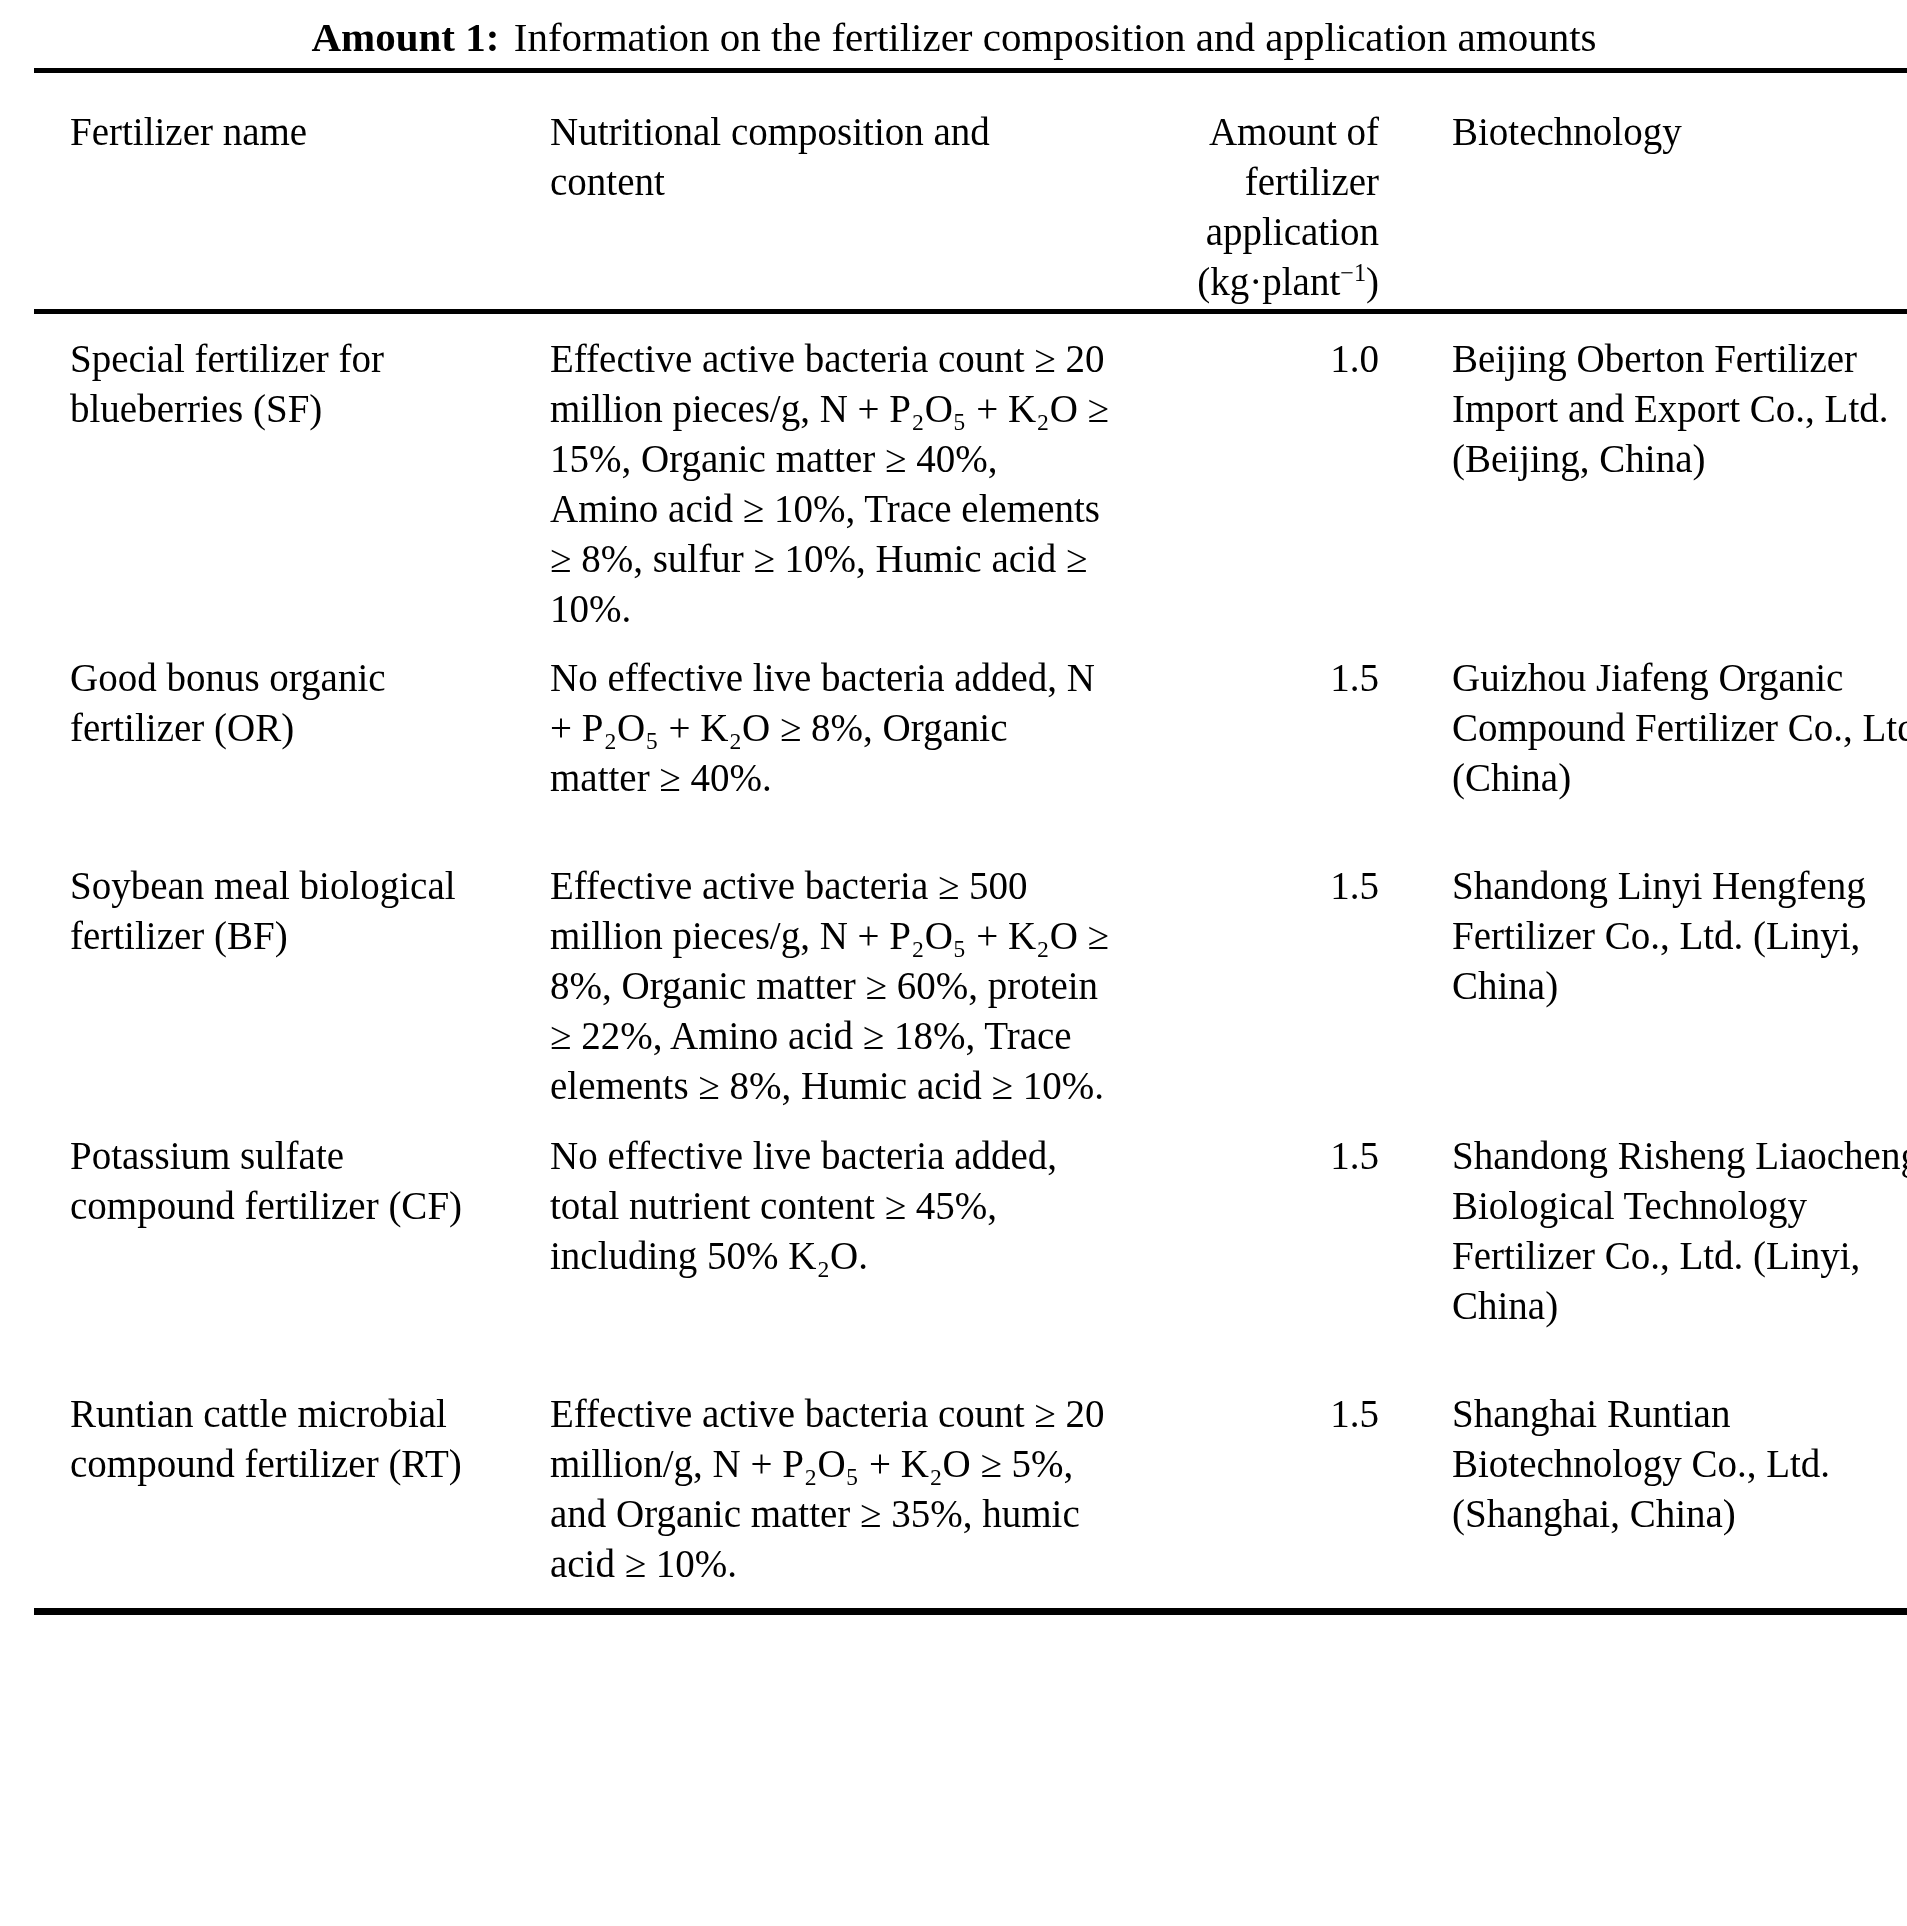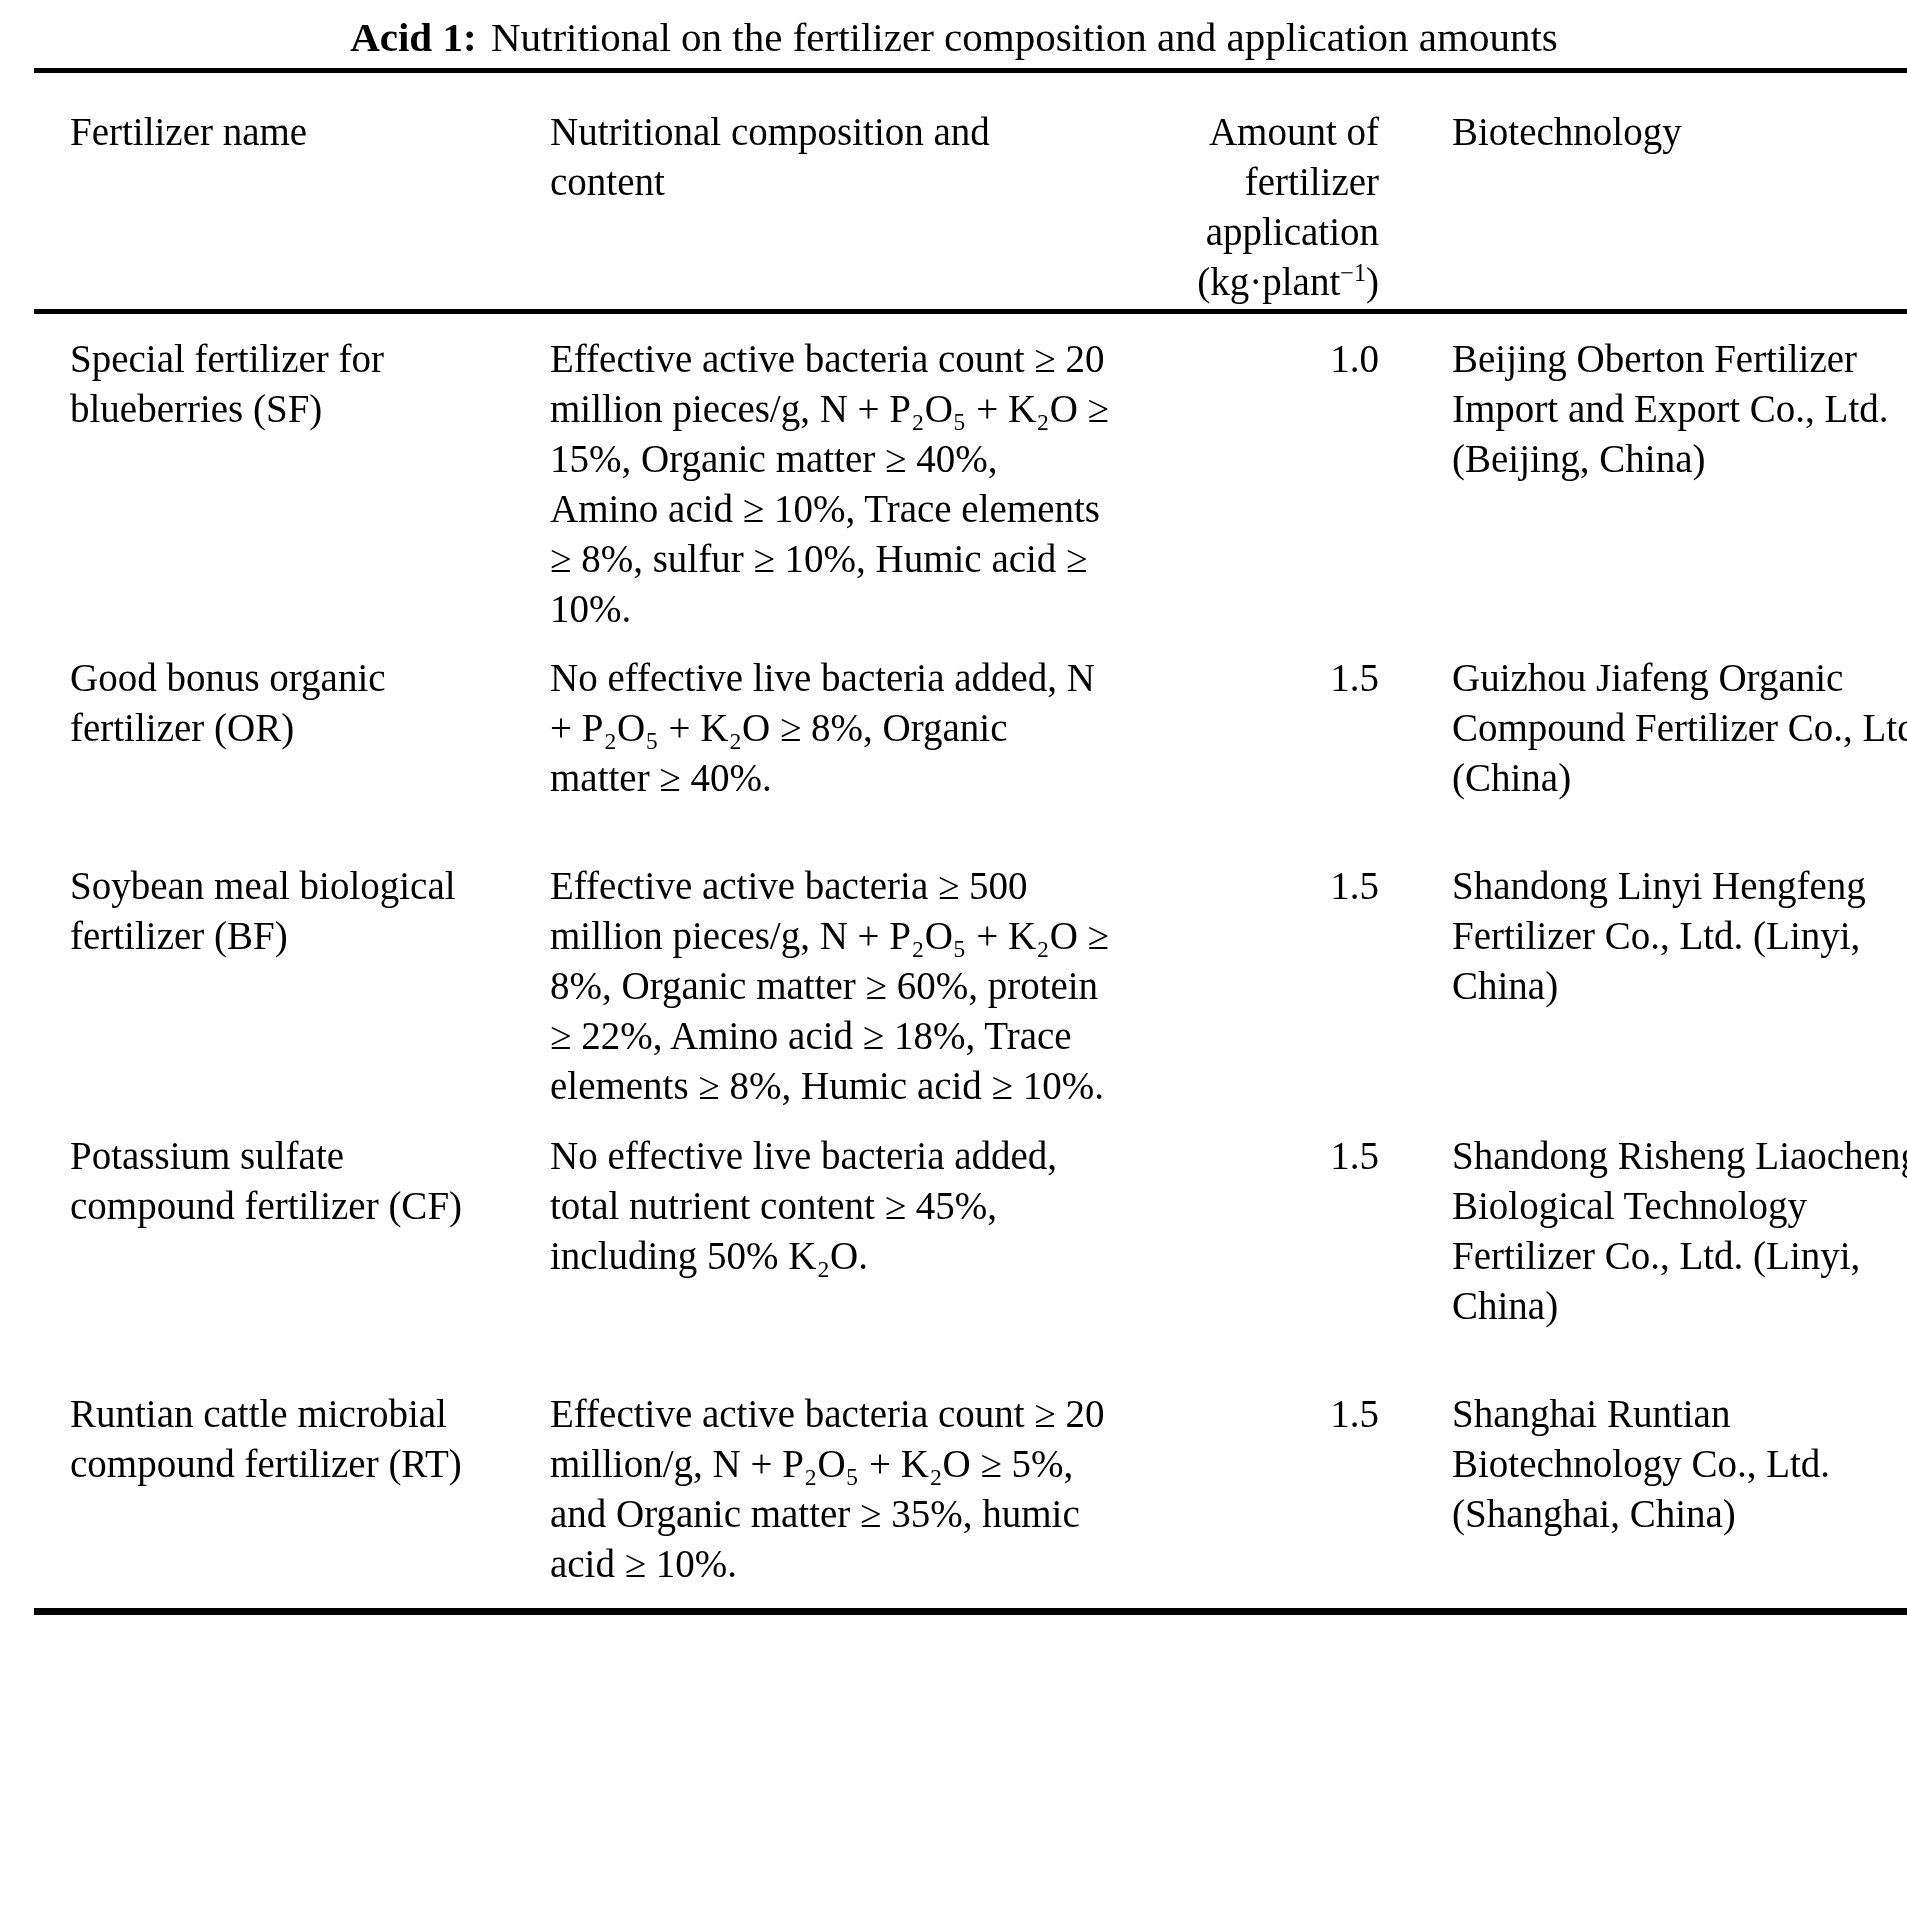--- a/index.html
+++ b/index.html
@@ -62,21 +62,21 @@
     font-size: 62%;
     line-height: 0;
     vertical-align: baseline;
     position: relative;
     top: -0.55em;
   }
 </style>
 </head>
 <body>
 
-<div class="title"><span class="title-label">Acid 1:</span><span>Nutritional on the fertilizer composition and application amounts</span></div>
+<div class="title"><span class="title-label">Amount 1:</span><span>Information on the fertilizer composition and application amounts</span></div>
 
 <table class="paper-table">
   <colgroup>
     <col class="c1">
       <col class="c2">
       <col class="c3">
       <col class="c4">
   </colgroup>
   <thead>
     <tr>

